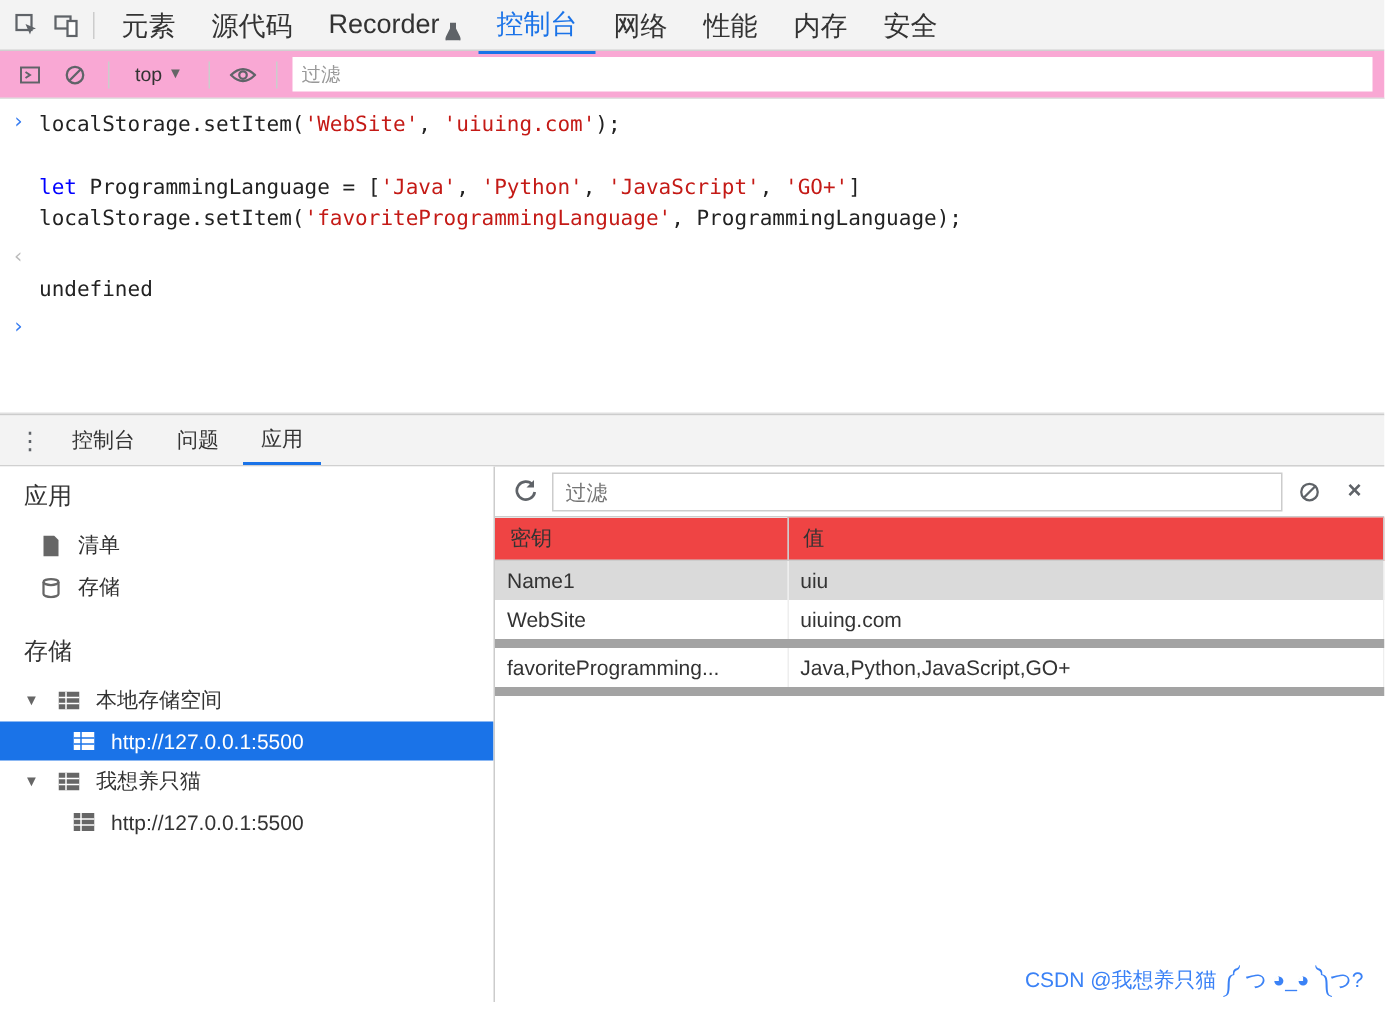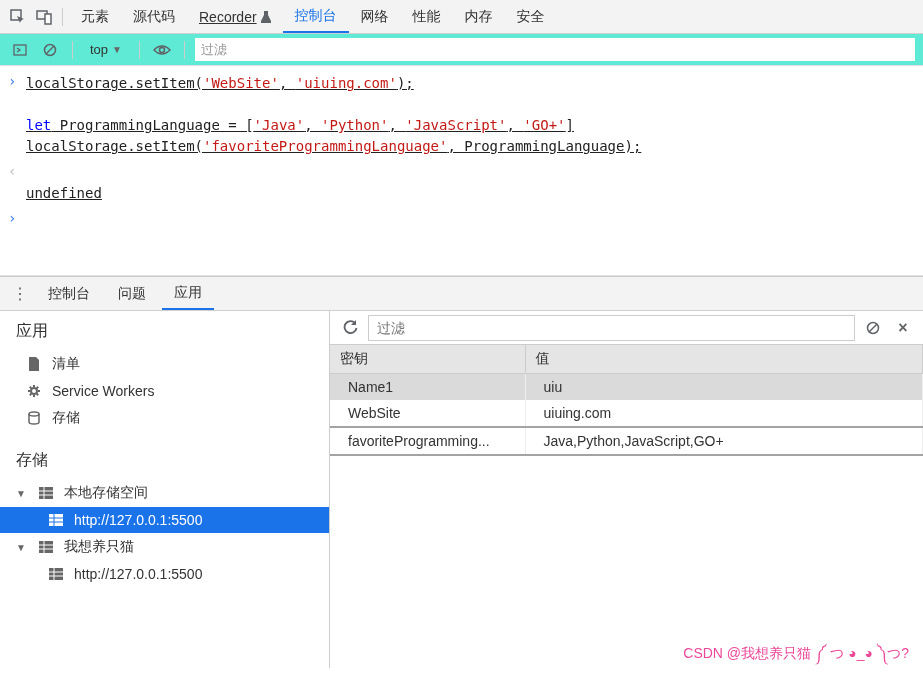--- a/index.html
+++ b/index.html
@@ -1,32 +1,32 @@
 <!DOCTYPE html>
 <html><head>
 <meta charset="utf-8">
 <style>
 * { box-sizing: border-box; margin: 0; padding: 0; }
 body { font-family: "Segoe UI", Arial, sans-serif; font-size: 13px; color: #333; background: #fff; width: 923px; height: 685px; overflow: hidden; }
 .toolbar { display: flex; align-items: center; height: 32px; border-bottom: 1px solid #d0d0d0; background: #f3f3f3; padding: 0 6px; gap: 2px; }
 .toolbar.main { height: 34px; }
-.tab { padding: 6px 12px; cursor: pointer; color: #333; font-size: 14px; }
+.tab { padding: 6px 12px; cursor: pointer; color: #333; font-size: 18px; }
 .tab.active { color: #1a73e8; border-bottom: 2px solid #1a73e8; }
 .tab-group { display: flex; align-items: center; height: 100%; }
 .icon-btn { width: 24px; height: 24px; display: flex; align-items: center; justify-content: center; cursor: pointer; color: #5f6368; border-radius: 2px; }
 .sep { width: 1px; height: 18px; background: #ccc; margin: 0 4px; }
-.console-toolbar { display: flex; align-items: center; height: 32px; border-bottom: 1px solid #e0e0e0; padding: 0 8px; gap: 6px; background: #5eead4; }
+.console-toolbar { display: flex; align-items: center; height: 32px; border-bottom: 1px solid #e0e0e0; padding: 0 8px; gap: 6px; background: #f9a8d4; }
 .scope-select { display: flex; align-items: center; gap: 4px; padding: 2px 6px; border: 1px solid transparent; cursor: pointer; color: #333; }
 .filter-input { flex: 1; border: none; outline: none; font-size: 13px; padding: 4px 6px; color: #333; }
 .filter-input::placeholder { color: #999; }
 .eye-icon svg { stroke: #5f6368; }
 .console-body { font-family: Consolas, Menlo, monospace; font-size: 14px; padding: 4px 0; }
 .console-line { display: flex; align-items: flex-start; padding: 3px 8px; }
 .console-line .gutter { width: 18px; color: #888; flex-shrink: 0; }
-.console-line .content { flex: 1; white-space: pre; color: #222; line-height: 1.5; text-decoration: underline; }
+.console-line .content { flex: 1; white-space: pre; color: #222; line-height: 1.5; }
 .kw-let { color: #0000ff; }
 .str { color: #c41a16; }
 .undef { color: #aaa; margin-top: 20px; }
 .drawer { border-top: 1px solid #ccc; display: flex; flex-direction: column; }
 .drawer-tabs { display: flex; align-items: center; height: 34px; border-bottom: 1px solid #d0d0d0; padding: 0 8px; gap: 4px; background: #f3f3f3; }
 .drawer-tab { padding: 6px 12px; cursor: pointer; color: #333; font-size: 14px; }
 .drawer-tab.active { border-bottom: 2px solid #1a73e8; }
 .drawer-body { display: flex; height: 357px; }
 .sidebar { width: 330px; border-right: 1px solid #ccc; overflow: auto; background: #fff; }
 .side-section-title { font-size: 16px; color: #333; padding: 10px 16px 8px; }
@@ -34,26 +34,26 @@
 .side-item.selected { background: #1a73e8; color: #fff; }
 .side-item .tw { width: 12px; color: #666; font-size: 10px; }
 .side-item.lvl2 { padding-left: 48px; }
 .side-item.lvl1 { padding-left: 16px; }
 .side-item .si-icon { width: 16px; display: flex; justify-content: center; color: #666; }
 .side-item.selected .si-icon { color: #fff; }
 .main-panel { flex: 1; display: flex; flex-direction: column; }
 .storage-toolbar { display: flex; align-items: center; height: 34px; border-bottom: 1px solid #ccc; padding: 0 8px; gap: 6px; }
 .storage-filter { flex: 1; border: 1px solid #ccc; padding: 4px 8px; font-size: 14px; outline: none; height: 26px; }
 .storage-table { border-collapse: collapse; width: 100%; font-size: 14px; }
-.storage-table th { text-align: left; font-weight: normal; padding: 5px 10px; border-bottom: 1px solid #ccc; border-right: 1px solid #ccc; background: #e5e5e5; color: #333; }
-.storage-table td { padding: 5px 18px; border-right: 1px solid #eee; }
+.storage-table th { text-align: left; font-weight: normal; padding: 5px 10px; border-bottom: 1px solid #ccc; border-right: 1px solid #ccc; background: #ef4444; color: #333; }
+.storage-table td { padding: 5px 8px; border-right: 1px solid #eee; }
 .storage-table tr.sel { background: #dadada; }
-.storage-table tbody tr:not(.sel) { border-bottom: 2px solid #a3a3a3; }
+.storage-table tbody tr:not(.sel) { border-bottom: 6px solid #a3a3a3; }
 .kcol { width: 195px; max-width:195px; overflow:hidden; text-overflow:ellipsis; white-space:nowrap; }
-.watermark { position: absolute; right: 14px; bottom: 8px; color: #ec4899; font-size: 14px; }
+.watermark { position: absolute; right: 14px; bottom: 8px; color: #3b82f6; font-size: 14px; }
 svg { display: block; }
 </style>
 </head>
 <body>
 
 <div class="toolbar main">
   <div class="icon-btn">
     <svg width="16" height="16" viewBox="0 0 16 16">
         <rect x="1" y="1" width="10" height="10" fill="none" stroke="#5f6368" stroke-width="1.5"></rect>
         <path d="M7 7 L14 10 L11 11 L10 14 Z" fill="#5f6368"></path>
@@ -62,21 +62,21 @@
   <div class="icon-btn">
     <svg width="16" height="16" viewBox="0 0 16 16">
         <rect x="1" y="2" width="10" height="8" fill="none" stroke="#5f6368" stroke-width="1.5"></rect>
         <rect x="9" y="5" width="6" height="10" fill="#fff" stroke="#5f6368" stroke-width="1.5"></rect>
       </svg>
   </div>
   <div class="sep"></div>
   <div class="tab-group">
     <div class="tab">元素</div>
     <div class="tab">源代码</div>
-    <div class="tab" style="display:flex;align-items:center;gap:4px;text-decoration:underline;">
+    <div class="tab" style="display:flex;align-items:flex-end;gap:4px;">
       <span>Recorder</span>
       <svg width="10" height="12" viewBox="0 0 10 12">
           <path d="M3 0 h4 v4 l3 6 a1 1 0 0 1 -1 2 h-8 a1 1 0 0 1 -1 -2 l3 -6 z" fill="#5f6368"></path>
         </svg>
     </div>
     <div class="tab active">控制台</div>
     <div class="tab">网络</div>
     <div class="tab">性能</div>
     <div class="tab">内存</div>
     <div class="tab">安全</div>
@@ -145,29 +145,20 @@
         <span class="si-icon">
             <svg width="12" height="14" viewBox="0 0 12 14">
               <path d="M1 0 h7 l3 3 v11 h-10 z" fill="#666"></path>
             </svg>
           </span>
         <span>清单</span>
       </div>
       <div class="side-item">
         <span class="si-icon">
             <svg width="14" height="14" viewBox="0 0 14 14">
-              <circle cx="7" cy="7" r="3" fill="none" stroke="#666" stroke-width="2"></circle>
-              <path d="M7 1 v2 M7 11 v2 M1 7 h2 M11 7 h2 M2.8 2.8 l1.4 1.4 M9.8 9.8 l1.4 1.4 M2.8 11.2 l1.4 -1.4 M9.8 4.2 l1.4 -1.4" stroke="#666" stroke-width="2"></path>
-            </svg>
-          </span>
-        <span>Service Workers</span>
-      </div>
-      <div class="side-item">
-        <span class="si-icon">
-            <svg width="14" height="14" viewBox="0 0 14 14">
               <ellipse cx="7" cy="3" rx="5" ry="2" fill="none" stroke="#666" stroke-width="1.5"></ellipse>
               <path d="M2 3 v8 a5 2 0 0 0 10 0 v-8" fill="none" stroke="#666" stroke-width="1.5"></path>
             </svg>
           </span>
         <span>存储</span>
       </div>
 
       <div class="side-section-title" style="padding-top:18px;">存储</div>
 
       <div class="side-item lvl1">

